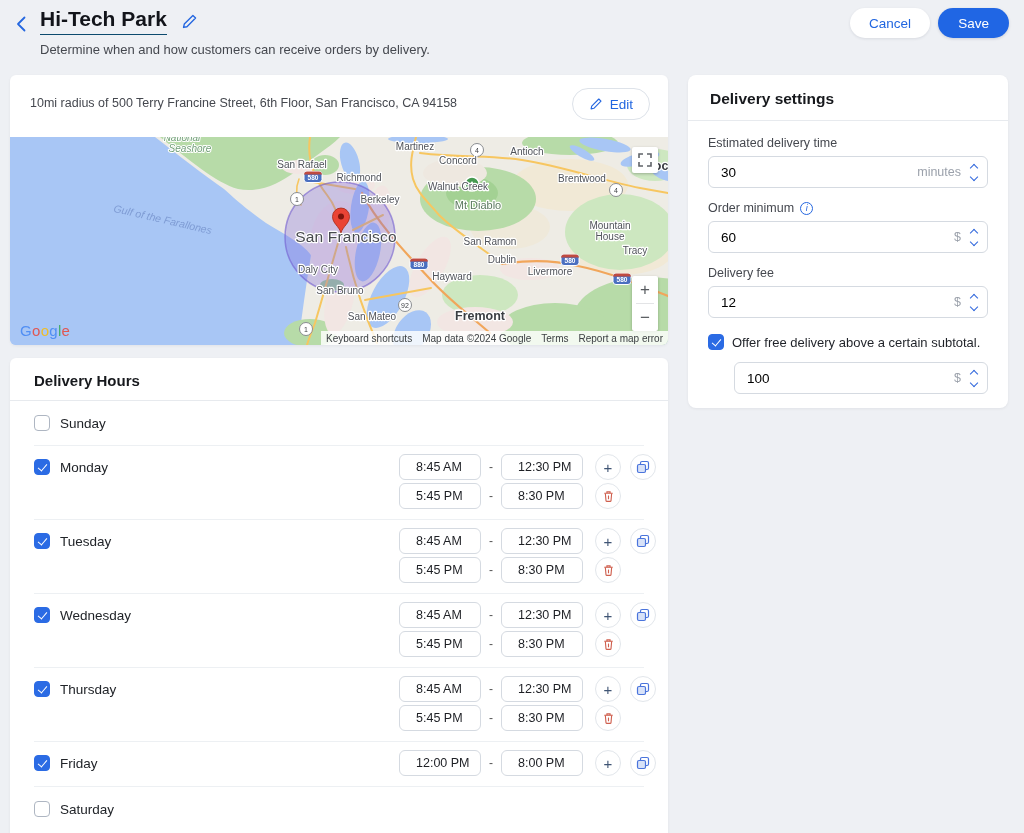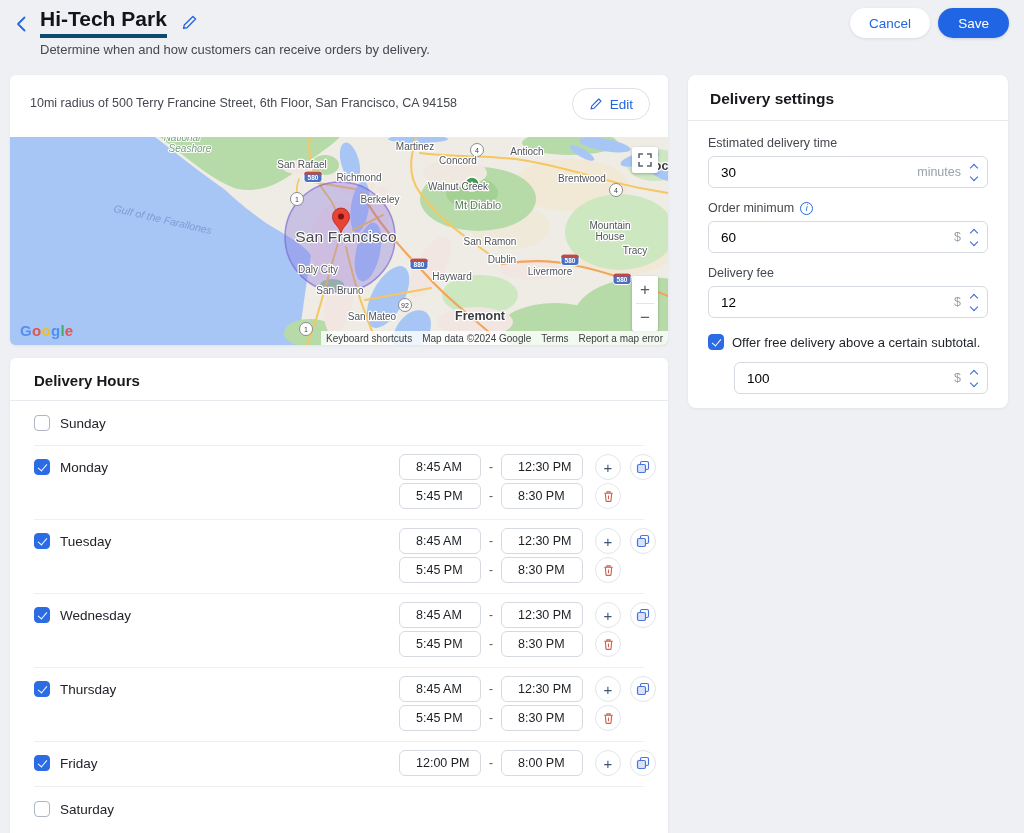--- a/index.html
+++ b/index.html
@@ -8,21 +8,21 @@
     position:relative;
     background:#eef0f4;
     font-family:"Liberation Sans", sans-serif;
     color:#1d1f24;
   }
   button { font-family:"Liberation Sans", sans-serif; cursor:pointer; }
 
   
   .back-btn{position:absolute;left:8px;top:11px;width:26px;height:26px;background:none;border:none;display:flex;align-items:center;justify-content:center;}
   .titlewrap{position:absolute;left:40px;top:7px;display:flex;align-items:center;gap:14px;}
-  .page-title{font-size:21px;font-weight:700;color:#12141a;padding-bottom:3px;border-bottom:4px solid #0c4a6e;}
+  .page-title{font-size:21px;font-weight:700;color:#12141a;padding-bottom:3px;border-bottom:1px solid #0c4a6e;}
   .icon-btn{background:none;border:none;display:flex;align-items:center;justify-content:center;padding:0;}
   .subtitle{position:absolute;left:40px;top:42px;font-size:13px;color:#45484f;}
   .cancel-btn{position:absolute;right:94px;top:8px;height:30px;padding:0 19px;border:none;border-radius:16px;background:#fff;color:#2166e0;font-size:13.5px;font-weight:500;box-shadow:0 1px 3px rgba(20,30,60,.10);}
   .save-btn{position:absolute;right:15px;top:8px;height:30px;padding:0 20px;border:none;border-radius:16px;background:#2066e4;color:#fff;font-size:13.5px;font-weight:500;box-shadow:0 1px 3px rgba(20,30,60,.15);}
 
   
   .card{position:absolute;background:#fff;border-radius:6px;box-shadow:0 1px 3px rgba(23,25,28,.06);}
   .geo-card{left:10px;top:75px;width:658px;height:270px;}
   .geo-head{position:relative;height:62px;padding:13px 20px;}
   .card-title{font-size:15px;font-weight:700;color:#17191d;}
@@ -39,21 +39,21 @@
   .ml-park{font-size:10px;fill:#72a078;font-style:italic;stroke-width:2px;}
   .ml-mountain{font-size:11px;fill:#5c7a60;}
   .shield-text{font-size:6.5px;fill:#fff;text-anchor:middle;font-weight:bold;font-family:"Liberation Sans",sans-serif;}
   .circ-text{font-size:7px;fill:#3c3f43;text-anchor:middle;font-family:"Liberation Sans",sans-serif;}
   .fs-btn{position:absolute;top:10px;right:10px;width:26px;height:26px;background:#fff;border:none;border-radius:2px;box-shadow:0 1px 3px rgba(0,0,0,.25);display:flex;align-items:center;justify-content:center;padding:0;}
   .zoom-ctrl{position:absolute;right:10px;bottom:14px;width:26px;background:#fff;border-radius:2px;box-shadow:0 1px 3px rgba(0,0,0,.25);display:flex;flex-direction:column;align-items:center;}
   .z-btn{width:26px;height:27px;border:none;background:none;font-size:17px;color:#565a5e;display:flex;align-items:center;justify-content:center;padding:0;}
   .z-div{width:18px;height:1px;background:#e3e4e6;}
   .attr-bar{position:absolute;right:0;bottom:0;height:14px;display:flex;align-items:center;background:rgba(255,255,255,.82);font-size:10px;color:#3c4043;}
   .attr-item{padding:0 5px;white-space:nowrap;cursor:pointer;}
-  .glogo{position:absolute;left:10px;bottom:6px;font-size:15px;font-weight:700;letter-spacing:.3px;opacity:.85;}
+  .glogo{position:absolute;left:10px;bottom:6px;font-size:15px;font-weight:400;letter-spacing:.3px;opacity:.85;}
 
   
   .ds-card{left:688px;top:75px;width:320px;height:333px;border-radius:8px;}
   .ds-title{padding:15px 22px 12px;font-size:15.5px;font-weight:700;color:#17191d;border-bottom:1px solid #e7eaee;}
   #ds-fields{padding:2px 20px 0;}
   .field{margin-top:13px;}
   .field-label{font-size:12.5px;color:#45484f;display:flex;align-items:center;gap:6px;}
   .info-icon{width:13px;height:13px;border:1.2px solid #2567e0;border-radius:50%;color:#2567e0;font-size:9px;font-style:italic;display:flex;align-items:center;justify-content:center;line-height:1;}
   .inputbox{margin-top:6px;height:32px;border:1px solid #d5dae1;border-radius:6px;display:flex;align-items:center;padding:0 10px 0 12px;background:#fff;}
   .ival{flex:1;font-size:13.5px;color:#000000;}

